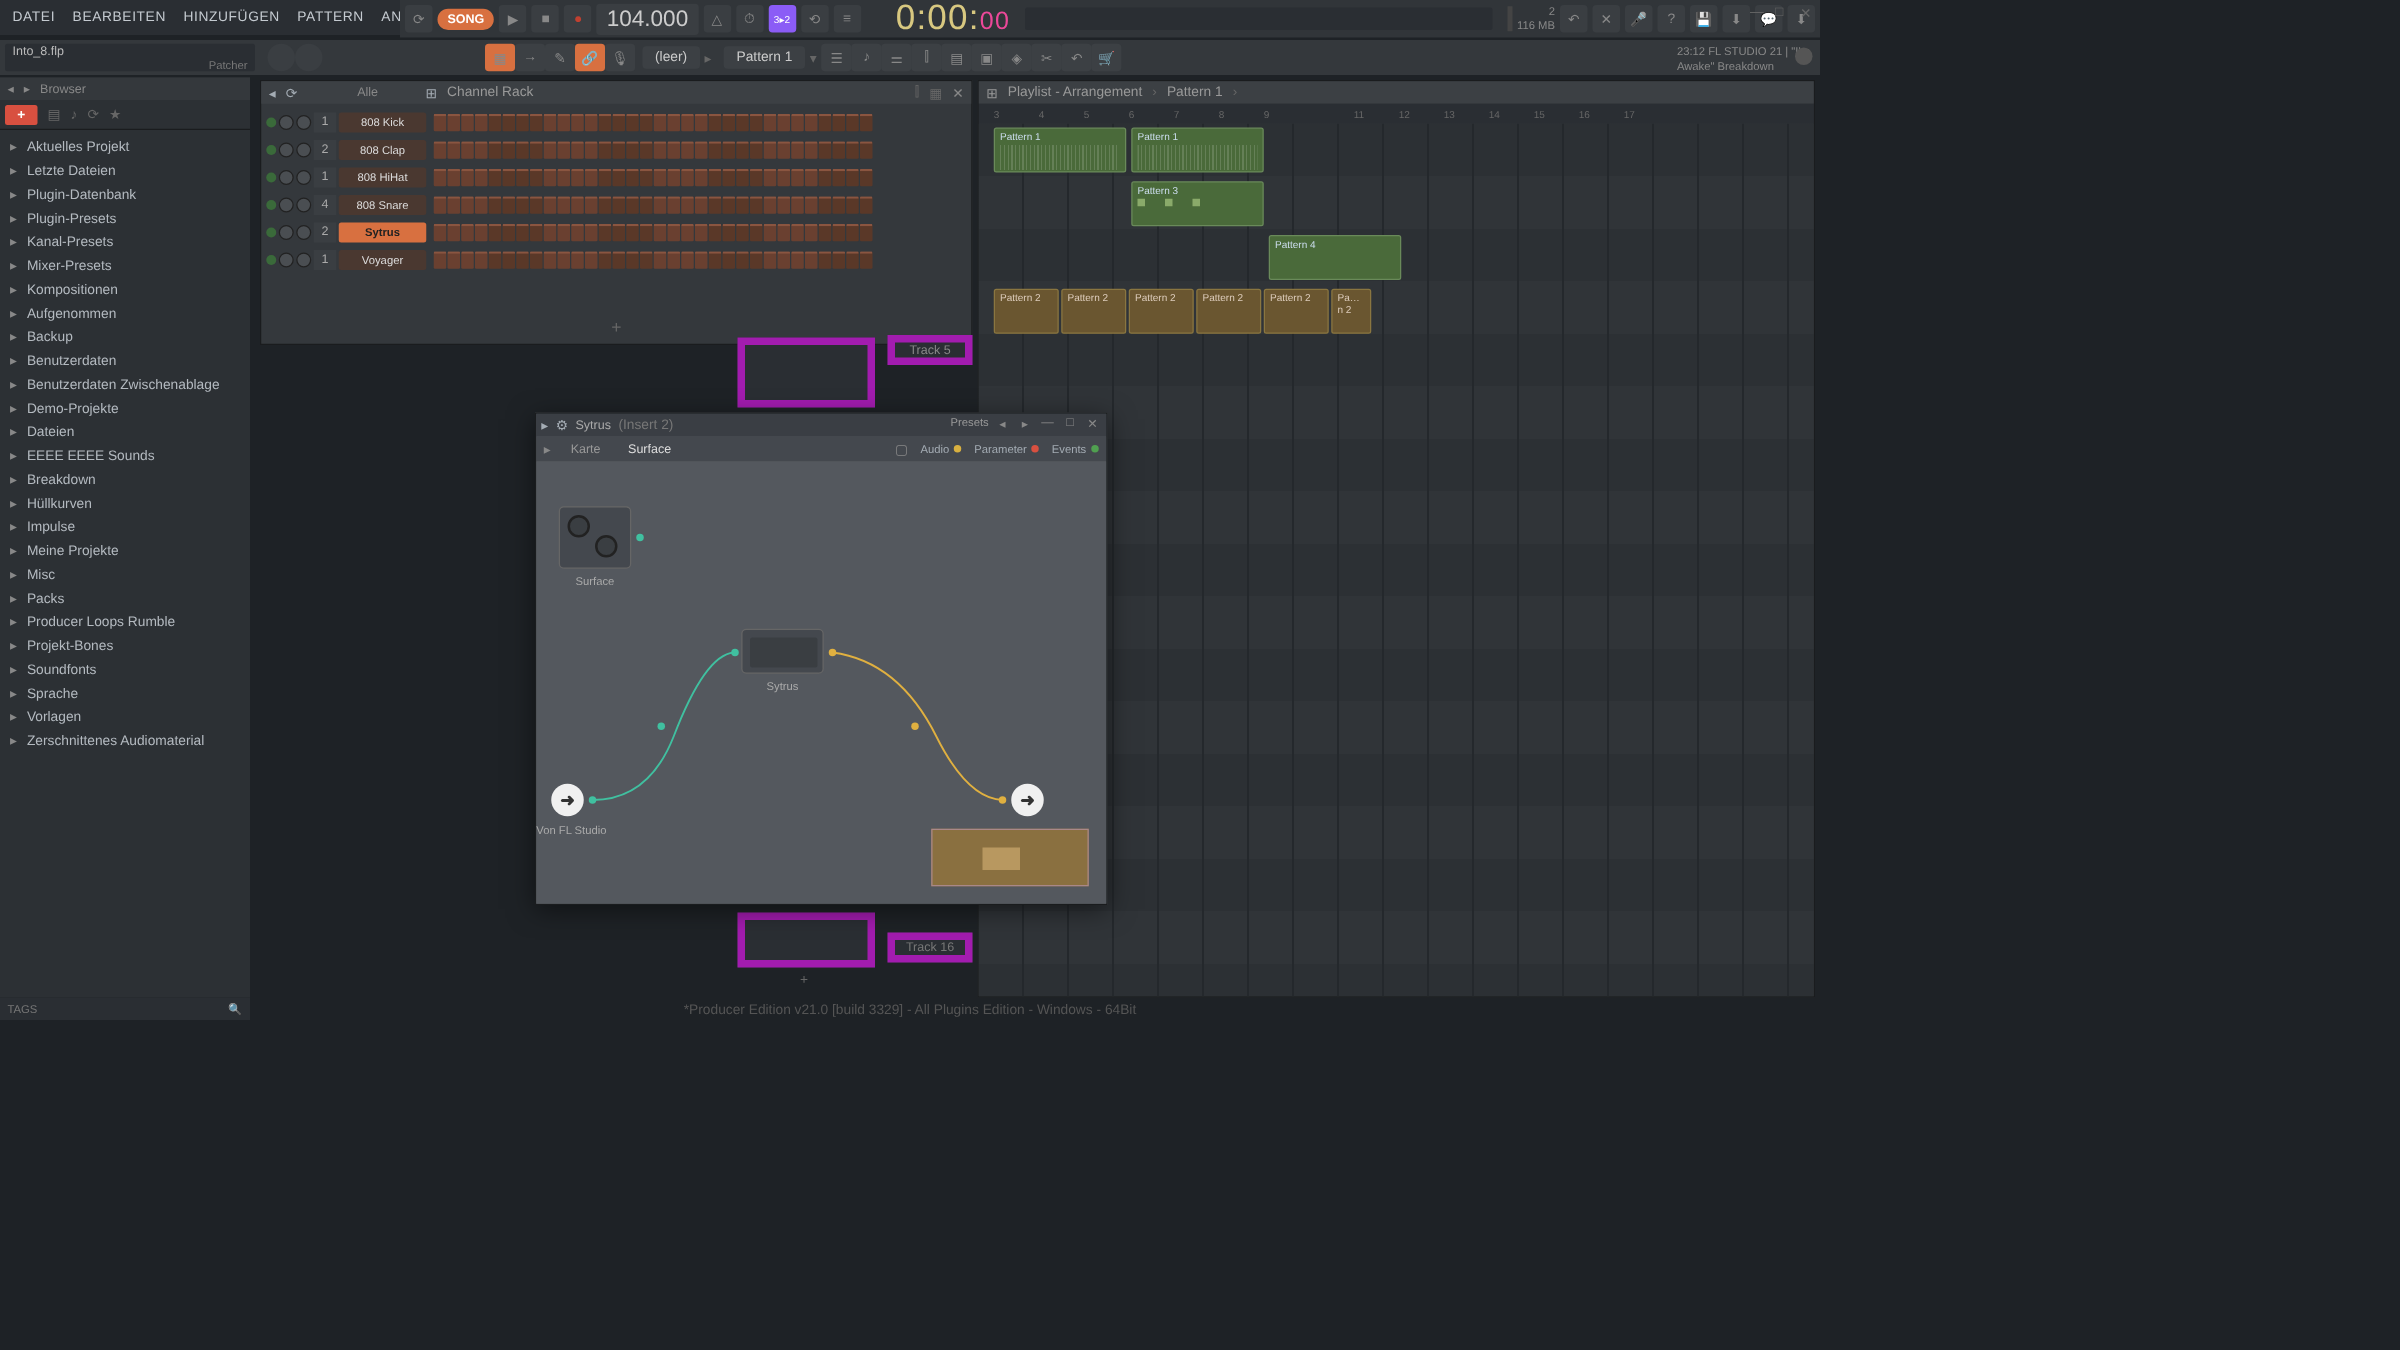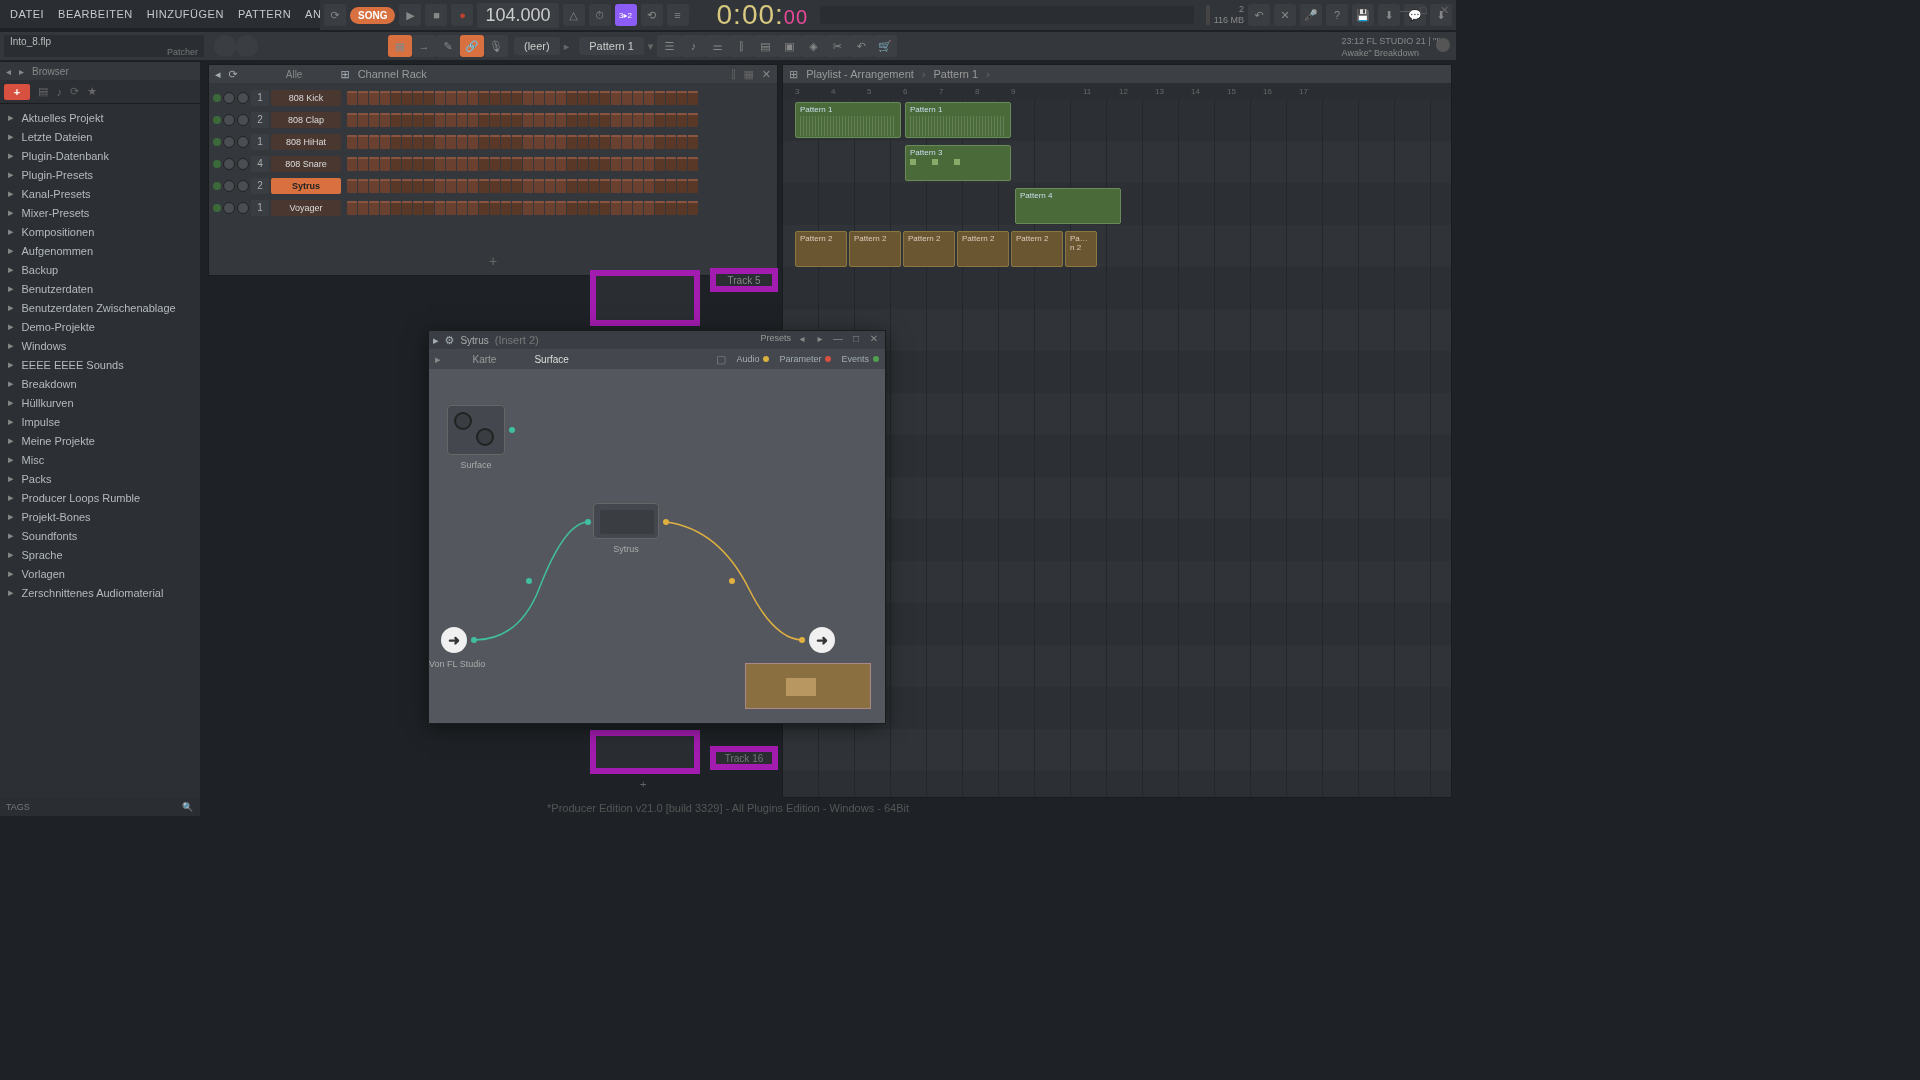--- a/index.html
+++ b/index.html
@@ -68,21 +68,21 @@
 .grid-lines { position: absolute; inset: 0; background: repeating-linear-gradient(90deg, transparent 0 35px, #24282c 35px 36px); }
 
 
 .plugin-window { position: absolute; left: 428px; top: 330px; width: 458px; height: 394px; background: #4a4e54; border: 1px solid #1a1c1e; box-shadow: 0 4px 20px rgba(0,0,0,0.5); z-index: 100; }
 .pw-titlebar { height: 18px; background: #3a3e44; display: flex; align-items: center; padding: 0 4px; gap: 6px; }
 .pw-title { font-size: 10px; color: #aaa; }
 .pw-title-sub { color: #777; }
 .pw-controls { margin-left: auto; display: flex; gap: 4px; align-items: flex-start; }
 .pw-ctrl-btn { width: 14px; height: 14px; color: #888; cursor: pointer; text-align: center; font-size: 10px; }
 .pw-toolbar { height: 20px; background: #44484e; display: flex; align-items: center; padding: 0 6px; gap: 10px; }
-.pw-tab { font-size: 10px; color: #999; padding: 2px 6px; cursor: pointer; margin-left: 16px; }
+.pw-tab { font-size: 10px; color: #999; padding: 2px 6px; cursor: pointer; }
 .pw-tab.active { color: #ddd; }
 .pw-indicator { display: flex; align-items: center; gap: 4px; font-size: 9px; }
 .dot { width: 6px; height: 6px; border-radius: 50%; }
 .dot.yellow { background: #d8b040; }
 .dot.red { background: #d85040; }
 .dot.green { background: #50a050; }
 .pw-canvas { position: relative; height: calc(100% - 38px); background: #54585e; }
 
 .node { position: absolute; background: #44484e; border: 1px solid #666; border-radius: 4px; }
 .node-label { position: absolute; bottom: -16px; left: 50%; transform: translateX(-50%); font-size: 9px; color: #aaa; white-space: nowrap; }
@@ -251,21 +251,21 @@
       <div class="tree-item">
         <span class="folder-icon"></span>
         <span>Benutzerdaten Zwischenablage</span>
       </div>
       <div class="tree-item">
         <span class="folder-icon"></span>
         <span>Demo-Projekte</span>
       </div>
       <div class="tree-item">
         <span class="folder-icon"></span>
-        <span>Windows</span>
+        <span>Dateien</span>
       </div>
       <div class="tree-item">
         <span class="folder-icon"></span>
         <span>EEEE EEEE Sounds</span>
       </div>
       <div class="tree-item">
         <span class="folder-icon"></span>
         <span>Breakdown</span>
       </div>
       <div class="tree-item">

